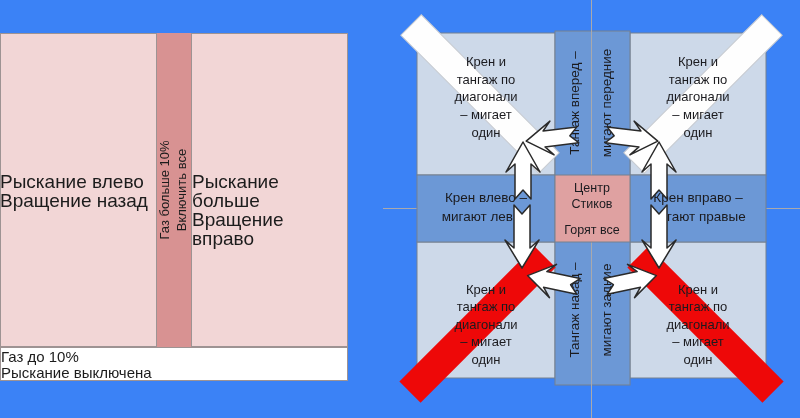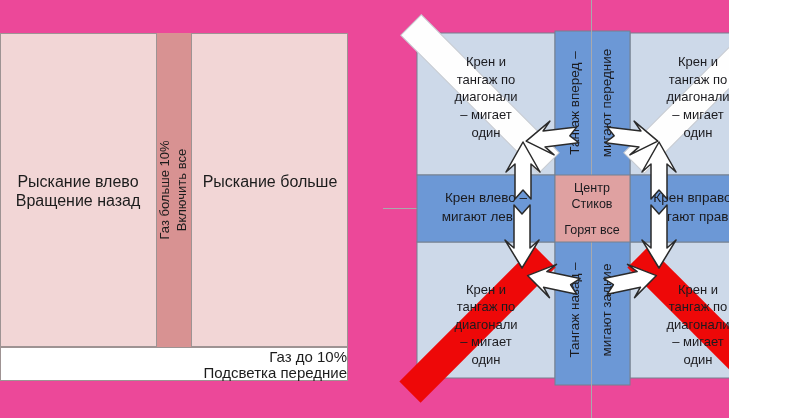--- a/index.html
+++ b/index.html
@@ -1,27 +1,27 @@
 <!DOCTYPE html>
 <html><head>
 <meta charset="utf-8">
 <style>
   html,body{margin:0;padding:0;background:#fff;}
-  .canvas{position:relative;width:729px;height:418px;background:#ec4899;overflow:hidden;
+  .canvas{position:relative;width:800px;height:418px;background:#3b82f6;overflow:hidden;
           font-family:"Liberation Sans",sans-serif;color:#1c1c1c;}
   .abs{position:absolute;}
   
   .lp-main{left:0;top:33px;width:348px;height:314px;background:#f2d6d6;
            border:1px solid #9e9393;box-sizing:border-box;}
   .lp-strip{left:156px;top:33px;width:36px;height:314px;background:#d89292;
             border-left:1px solid #9e9393;border-right:1px solid #9e9393;box-sizing:border-box;}
   .lp-bottom{left:0;top:347px;width:348px;height:34px;background:#ffffff;
              border:1px solid #9e9393;box-sizing:border-box;
-             text-align:right;font-size:15px;line-height:16px;padding-top:1px;}
-  .lp-zone{top:172px;width:156px;text-align:center;font-size:16px;line-height:19px;}
+             text-align:left;font-size:15px;line-height:16px;padding-top:1px;}
+  .lp-zone{top:172px;width:156px;text-align:left;font-size:19px;line-height:19px;}
   .lp-zone-left{left:0;}
   .lp-zone-right{left:192px;}
   .lp-vtext{left:64px;top:172px;width:220px;height:36px;transform:rotate(-90deg);
             text-align:center;font-size:13px;line-height:17px;}
   
   svg{position:absolute;left:0;top:0;}
   svg text{font-family:"Liberation Sans",sans-serif;fill:#1b1b1f;}
   .t13{font-size:13px;}
   .t135{font-size:13.5px;}
   .t125{font-size:12.5px;}
@@ -124,25 +124,26 @@
   <div class="abs lp-main"></div>
   <div class="abs lp-strip"></div>
 
   <div class="abs lp-zone lp-zone-left">
     <div>Рыскание влево</div>
     <div>Вращение назад</div>
   </div>
 
   <div class="abs lp-zone lp-zone-right">
     <div>Рыскание больше</div>
+    <div>Вращение вправо</div>
   </div>
 
   <div class="abs lp-vtext">
     <div>Газ больше 10%</div>
     <div>Включить все</div>
   </div>
 
   <div class="abs lp-bottom">
     <div>Газ до 10%</div>
-    <div>Подсветка передние</div>
+    <div>Рыскание выключена</div>
   </div>
 
 </div>
 
 </body></html>

